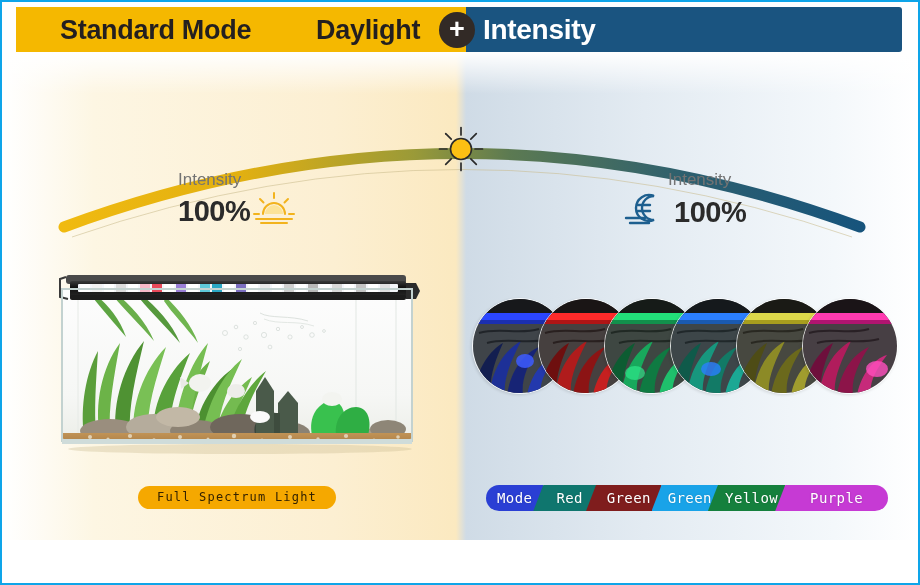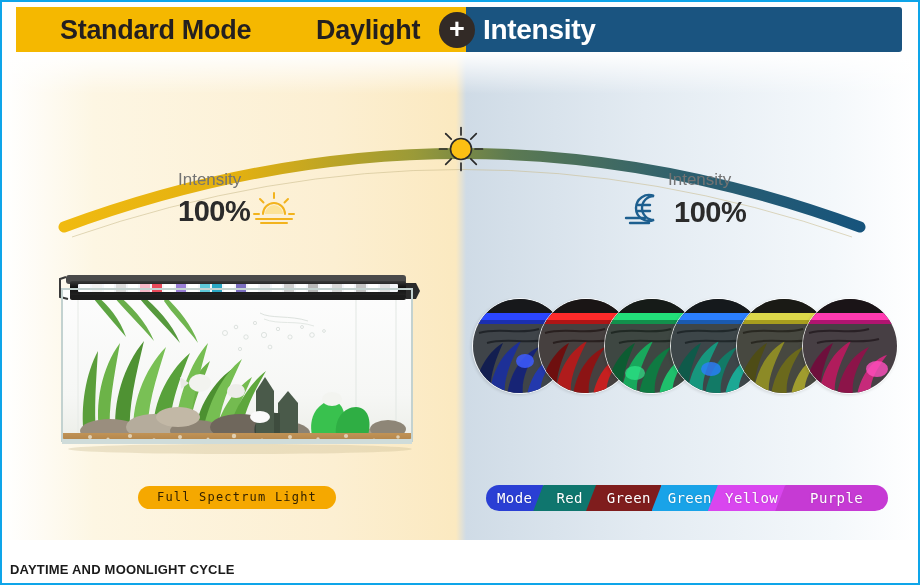--- a/index.html
+++ b/index.html
@@ -623,23 +623,22 @@
     </div>
     <div class="cseg" style="width:58px;background:#0f766e;margin-left:-10px;clip-path:polygon(10px 0,100% 0,100% 100%,0 100%);padding-left:10px;">
       <span>Red</span>
     </div>
     <div class="cseg" style="width:72px;background:#7f1d1d;margin-left:-10px;clip-path:polygon(10px 0,100% 0,100% 100%,0 100%);padding-left:10px;">
       <span>Green</span>
     </div>
     <div class="cseg" style="width:62px;background:#19a3e8;margin-left:-10px;clip-path:polygon(10px 0,100% 0,100% 100%,0 100%);padding-left:10px;">
       <span>Green</span>
     </div>
-    <div class="cseg" style="width:74px;background:#d946ef;margin-left:-10px;clip-path:polygon(10px 0,100% 0,100% 100%,0 100%);padding-left:10px;">
+    <div class="cseg" style="width:74px;background:#15803d;margin-left:-10px;clip-path:polygon(10px 0,100% 0,100% 100%,0 100%);padding-left:10px;">
       <span>Yellow</span>
     </div>
     <div class="cseg" style="width:113px;background:#c63ad4;margin-left:-10px;clip-path:polygon(10px 0,100% 0,100% 100%,0 100%);padding-left:10px;">
       <span>Purple Light</span>
     </div>
   </div>
 
-  <div class="caption">DAYTIME AND MOONLIGHT CYCLE</div>
 
 </div>
 
 </body></html>

